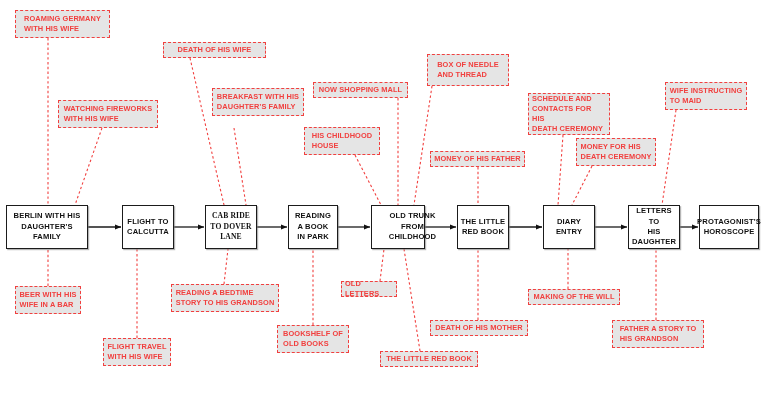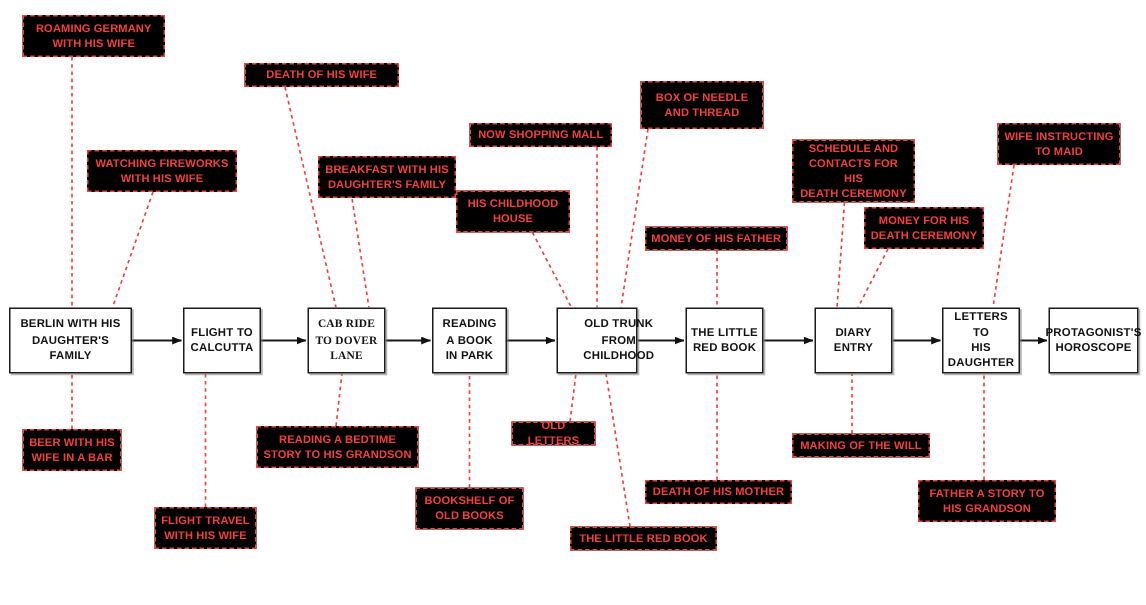--- a/index.html
+++ b/index.html
@@ -24,24 +24,24 @@
     padding:2px 1px;
     box-shadow:1.2px 1.2px 0 rgba(120,120,120,.55);
     white-space:pre-line;
     z-index:3;
   }
 
   .note{
     position:absolute;
     box-sizing:border-box;
     border:1.25px dashed #f1403f;
-    background:#000000;
+    background:#e5e5e5;
     color:#f1403f;
     display:flex;align-items:center;justify-content:center;
-    text-align:center;
+    text-align:left;
     font-size:7.4px;
     line-height:10.2px;
     letter-spacing:.1px;
     font-weight:700;
     padding:2px 3px;
     white-space:pre-line;
     z-index:4;
   }
 </style>
 </head>
@@ -115,21 +115,21 @@
   <div id="notes">
       <div class="note" style="left: 15px; top: 10px; width: 95px; height: 28px;">ROAMING GERMANY
 WITH HIS WIFE</div>
       <div class="note" style="left: 58px; top: 100px; width: 100px; height: 28px;">WATCHING FIREWORKS
 WITH HIS WIFE</div>
       <div class="note" style="left: 15px; top: 286px; width: 66px; height: 28px;">BEER WITH HIS
 WIFE IN A BAR</div>
       <div class="note" style="left: 103px; top: 338px; width: 68px; height: 28px;">FLIGHT TRAVEL
 WITH HIS WIFE</div>
       <div class="note" style="left: 163px; top: 42px; width: 103px; height: 16px;">DEATH OF HIS WIFE</div>
-      <div class="note" style="left: 212px; top: 104px; width: 92px; height: 28px;">BREAKFAST WITH HIS
+      <div class="note" style="left: 212px; top: 88px; width: 92px; height: 28px;">BREAKFAST WITH HIS
 DAUGHTER'S FAMILY</div>
       <div class="note" style="left: 171px; top: 284px; width: 108px; height: 28px;">READING A BEDTIME
 STORY TO HIS GRANDSON</div>
       <div class="note" style="left: 277px; top: 325px; width: 72px; height: 28px;">BOOKSHELF OF
 OLD BOOKS</div>
       <div class="note" style="left: 304px; top: 127px; width: 76px; height: 28px;">HIS CHILDHOOD
 HOUSE</div>
       <div class="note" style="left: 313px; top: 82px; width: 95px; height: 16px;">NOW SHOPPING MALL</div>
       <div class="note" style="left: 427px; top: 54px; width: 82px; height: 32px;">BOX OF NEEDLE
 AND THREAD</div>

